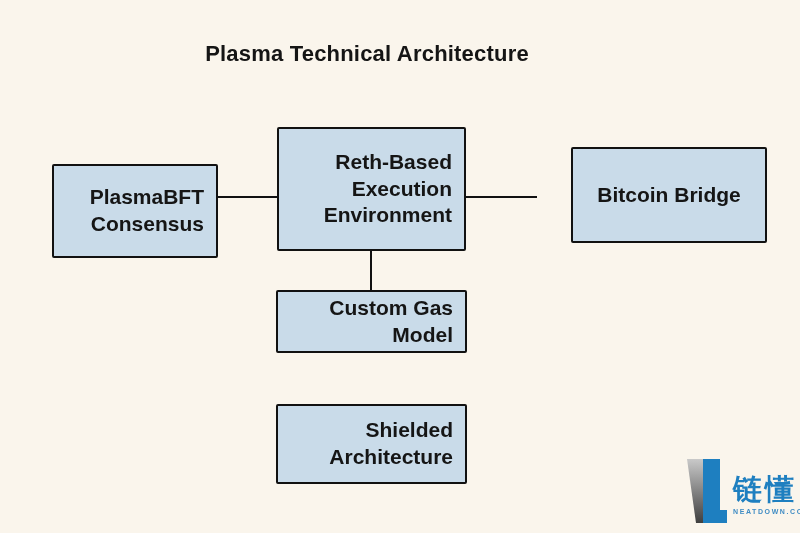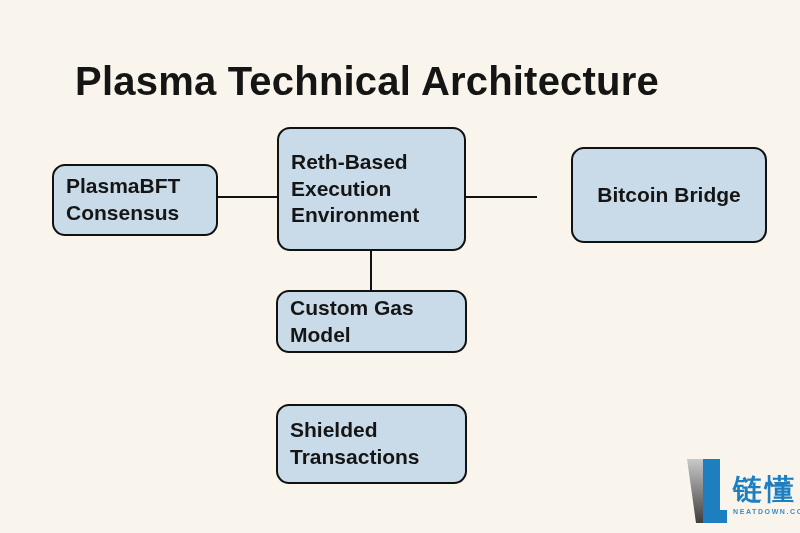--- a/index.html
+++ b/index.html
@@ -10,46 +10,46 @@
   }
   .canvas {
     position: relative;
     width: 800px;
     height: 533px;
     background: var(--bg, #faf5ec);
     overflow: hidden;
   }
   .title {
     position: absolute;
-    top: 59px;
+    top: 41px;
     left: 367px;
     transform: translateX(-50%);
     white-space: nowrap;
-    font-size: 40px;
+    font-size: 22px;
     font-weight: 700;
     letter-spacing: 0.2px;
     color: var(--text, #151515);
   }
   .node {
     position: absolute;
     box-sizing: border-box;
     background: var(--node-fill, #c9dbe9);
     border: 2px solid var(--node-border, #111111);
-    border-radius: 13px;
+    border-radius: 2px;
     display: flex;
     align-items: center;
     justify-content: center;
-    text-align: left;
+    text-align: right;
     font-size: 21px;
     font-weight: 600;
     line-height: 1.28;
     color: var(--text, #151515);
     padding: 6px 12px;
   }
-  .node-plasmabft   { left: 52px;  top: 164px; width: 166px; height: 72px; }
+  .node-plasmabft   { left: 52px;  top: 164px; width: 166px; height: 94px; }
   .node-reth        { left: 277px; top: 127px; width: 189px; height: 124px; }
   .node-bitcoin     { left: 535px; top: 147px; width: 196px; height: 96px; margin-left: 36px; }
   .node-custom-gas  { left: 276px; top: 290px; width: 191px; height: 63px; }
   .node-shielded    { left: 276px; top: 404px; width: 191px; height: 80px; }
   .edge {
     position: absolute;
     background: var(--node-border, #111111);
   }
   .edge-left  { left: 216px; top: 196px; width: 62px; height: 2px; }
   .edge-right { left: 464px; top: 196px; width: 73px; height: 2px; }
@@ -108,21 +108,21 @@
 
   <div class="node node-bitcoin">
     <span>Bitcoin Bridge</span>
   </div>
 
   <div class="node node-custom-gas">
     <span>Custom Gas Model</span>
   </div>
 
   <div class="node node-shielded">
-    <span>Shielded Transactions</span>
+    <span>Shielded Architecture</span>
   </div>
 
   <div class="watermark">
     <svg class="logo-mark" viewBox="0 0 40 64" xmlns="http://www.w3.org/2000/svg" aria-hidden="true">
       <defs>
         <linearGradient id="grayWedge" x1="0" y1="0" x2="0" y2="1">
           <stop offset="0" stop-color="#c9c9c9"></stop>
           <stop offset="1" stop-color="#3f3f3f"></stop>
         </linearGradient>
       </defs>

